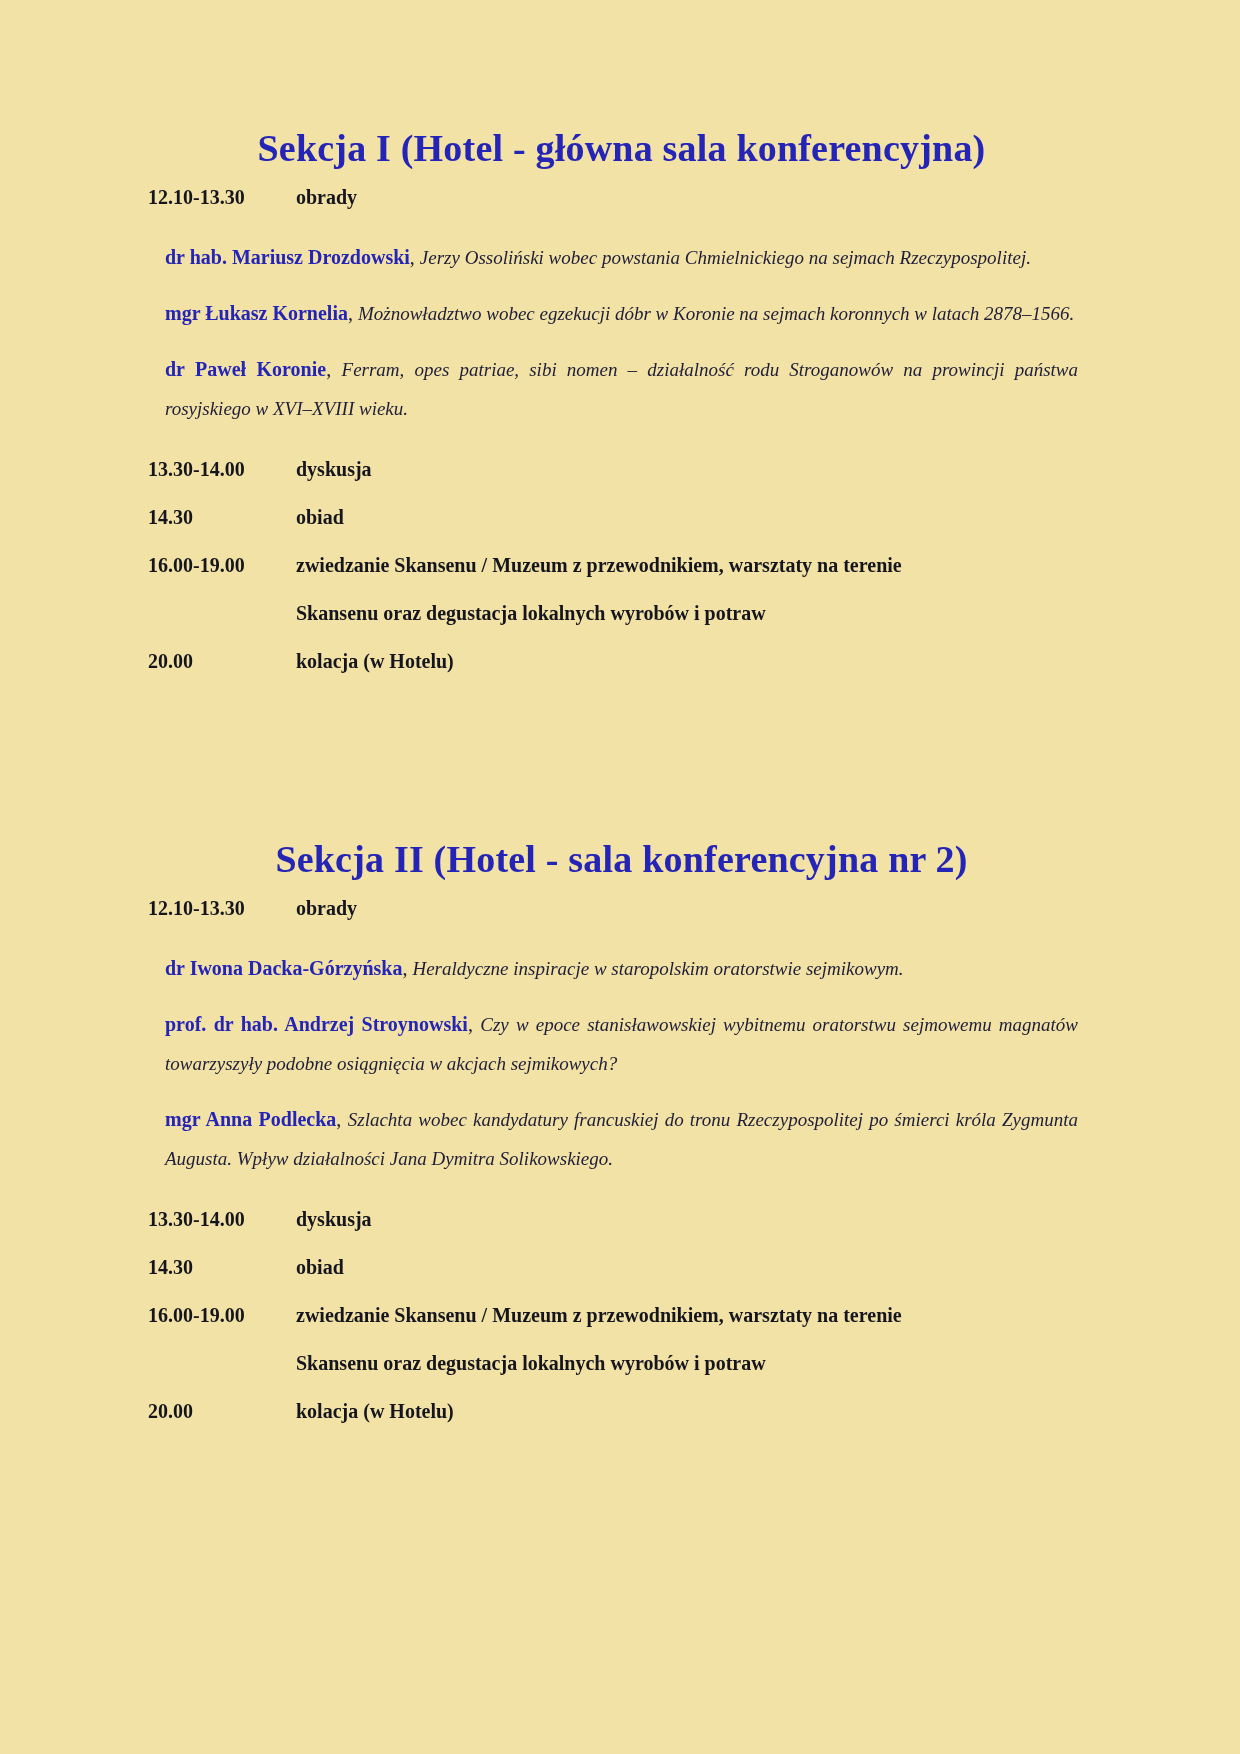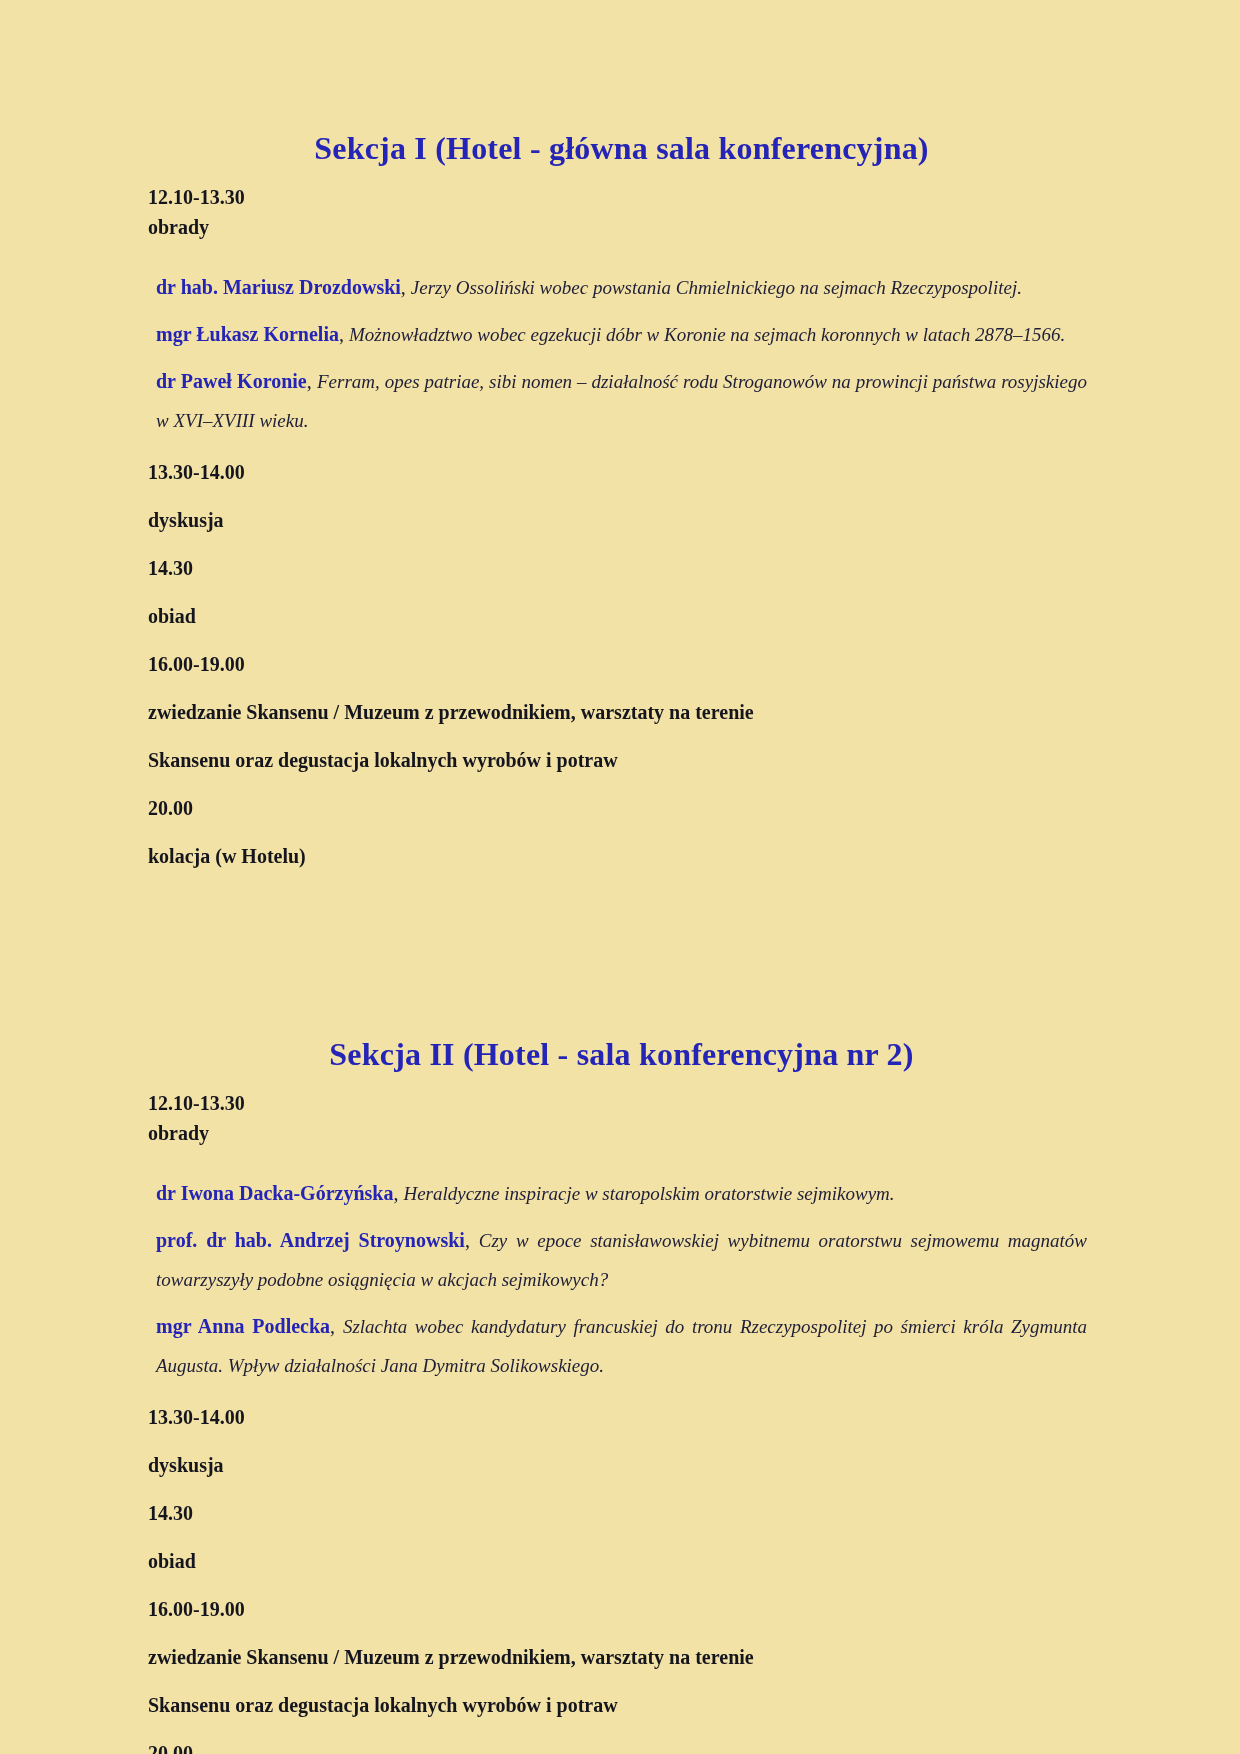--- a/index.html
+++ b/index.html
@@ -14,57 +14,56 @@
     position: relative;
     width: 1240px;
     height: 1754px;
     box-sizing: border-box;
     background: #f3e2a6;
     padding: 130px 145px 0 148px;
     overflow: hidden;
   }
   .section-title {
     margin: 0;
-    font-size: 32px;
+    font-size: 38px;
     line-height: 36px;
     font-weight: bold;
     text-align: center;
     color: #2424b6;
     letter-spacing: 0.2px;
   }
   .section-title--second {
     margin-top: 156px;
   }
   .row {
     display: flex;
     font-size: 20px;
     font-weight: bold;
     color: #15151e;
     line-height: 48px;
-    flex-direction: column;
   }
   .row--opening {
     margin-top: 16px;
     line-height: 30px;
   }
   .row .time {
     width: 148px;
     flex-shrink: 0;
   }
   .row .activity {
     flex: 1;
   }
   .schedule {
     margin-top: 8px;
   }
   .speakers {
     margin-top: 26px;
   }
   .speaker {
-    margin: 8px;
+    margin: 17px;
     font-size: 20px;
     line-height: 38px;
     text-align: justify;
     color: #1e1e38;
     font-family: Liberation Serif, serif;
   }
   .speaker-name {
     font-weight: bold;
     color: #2424b6;
   }

